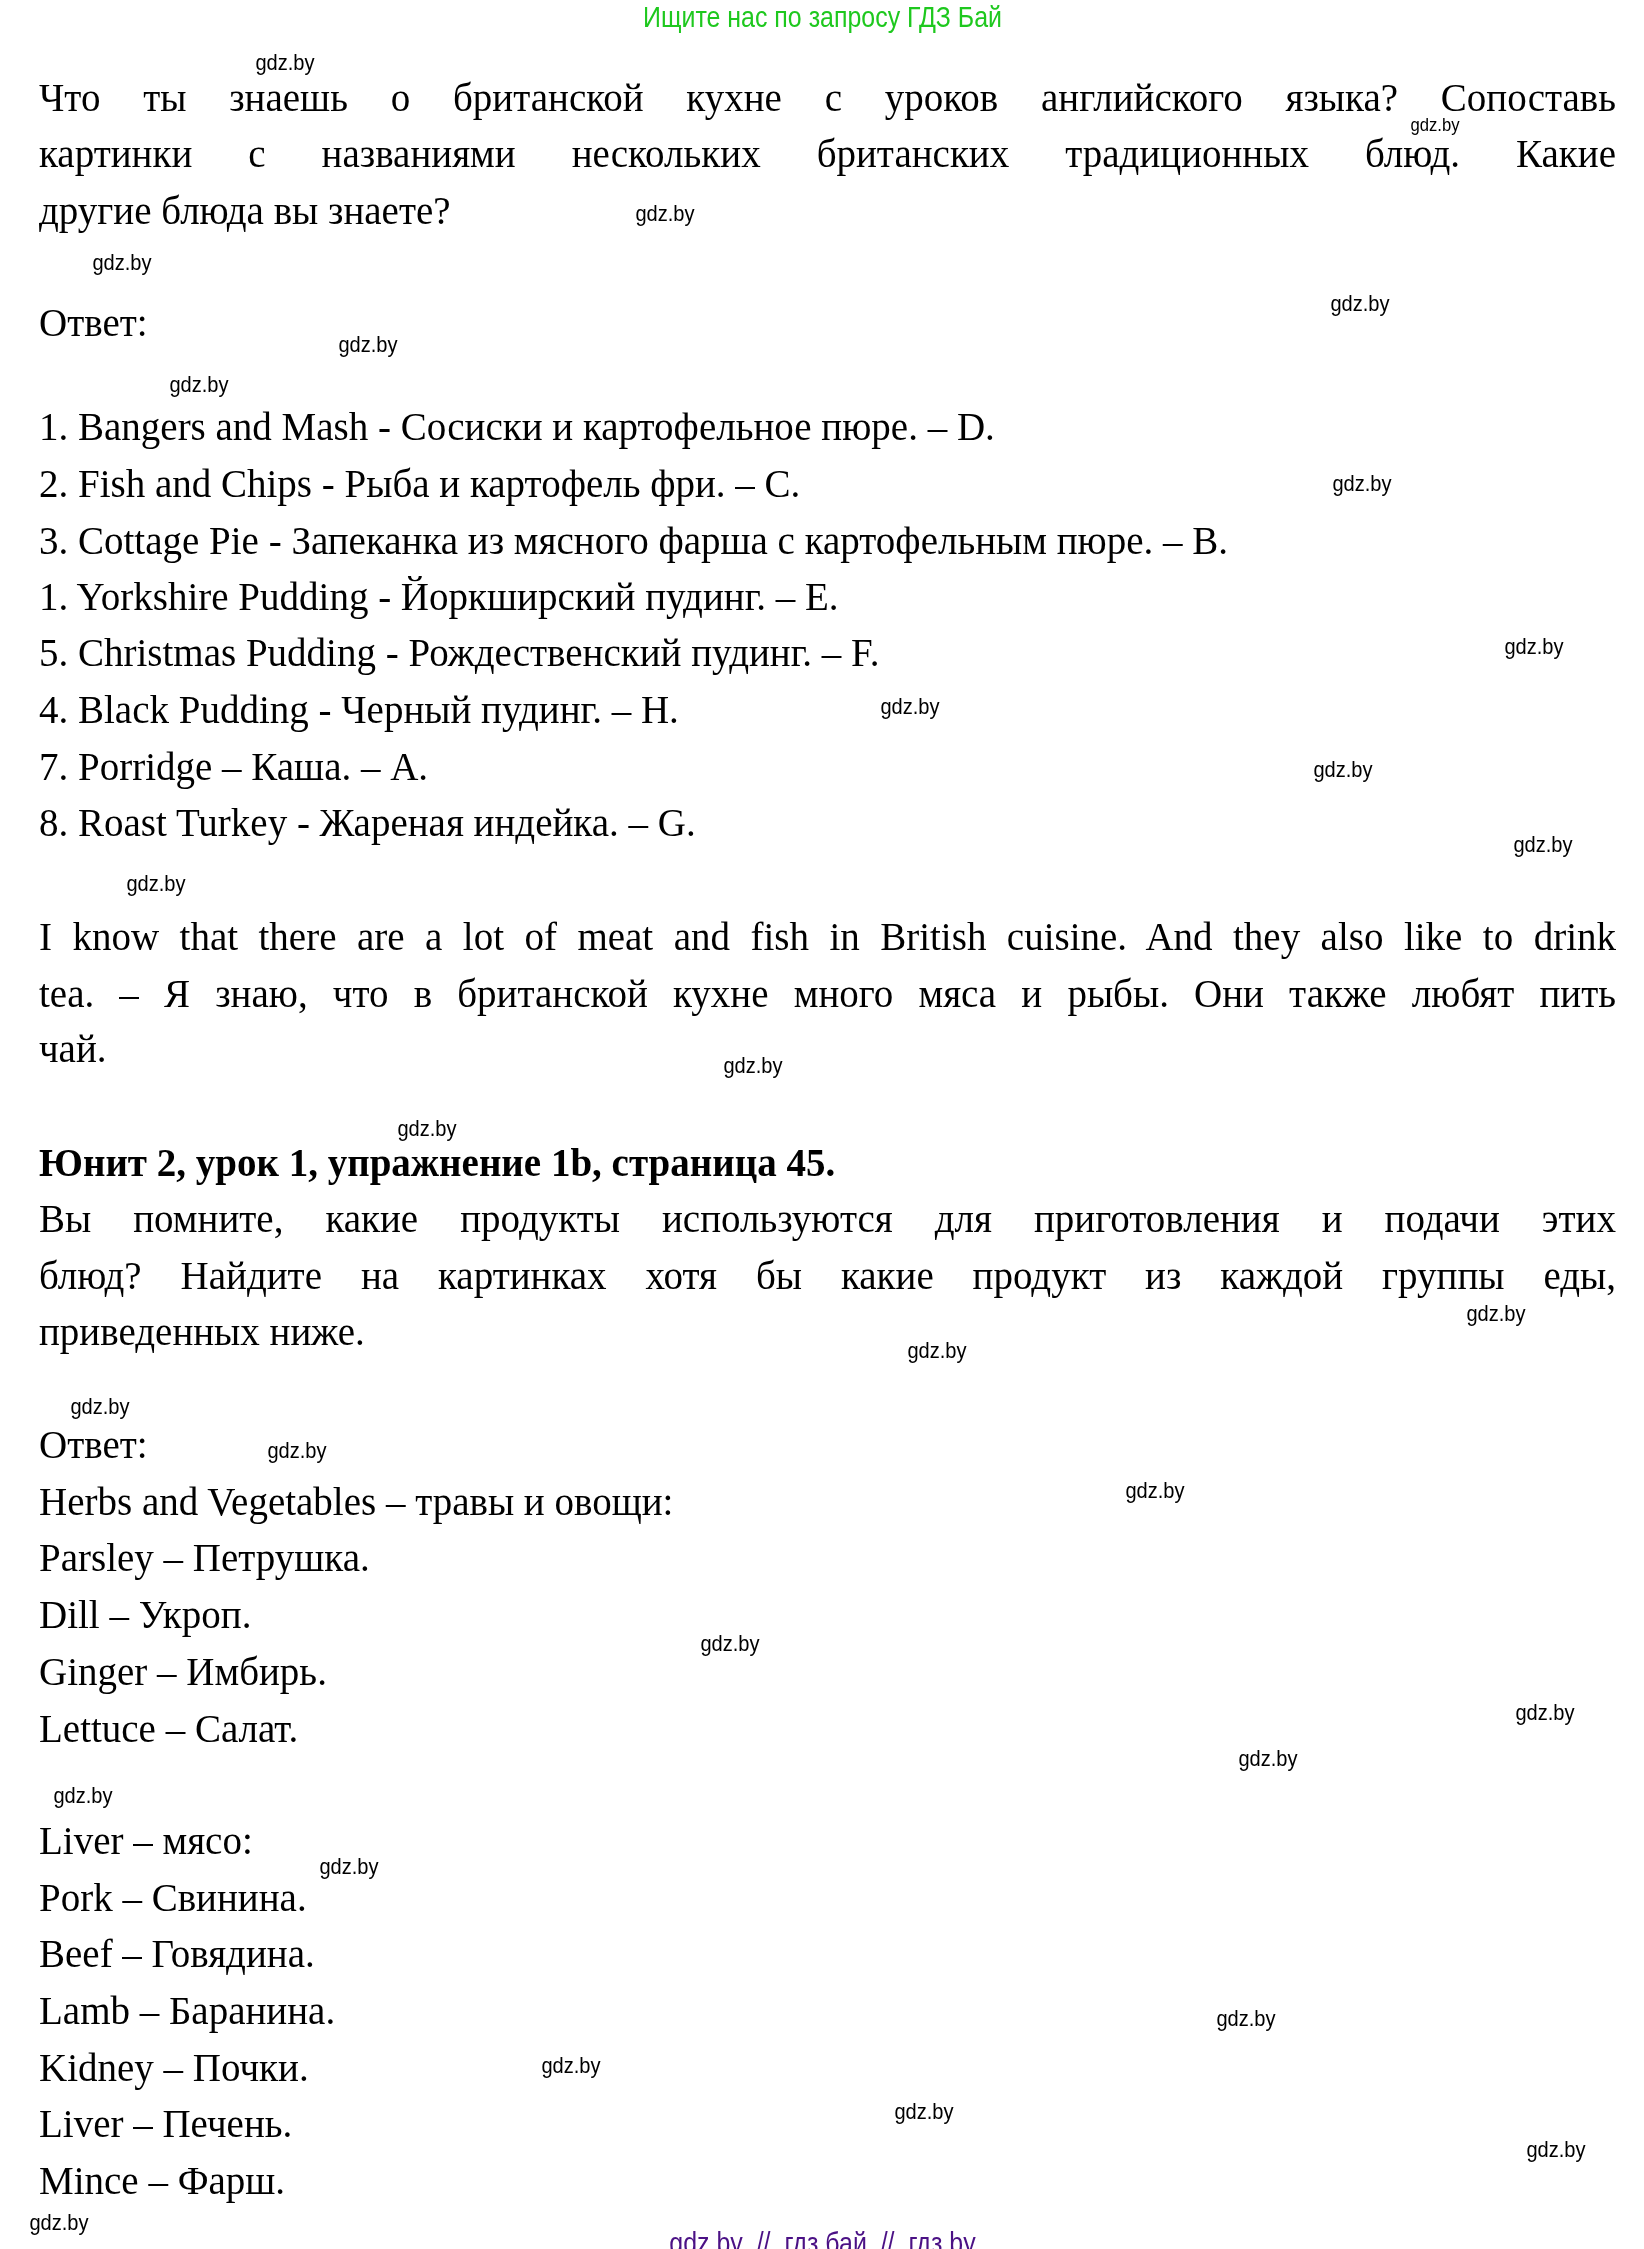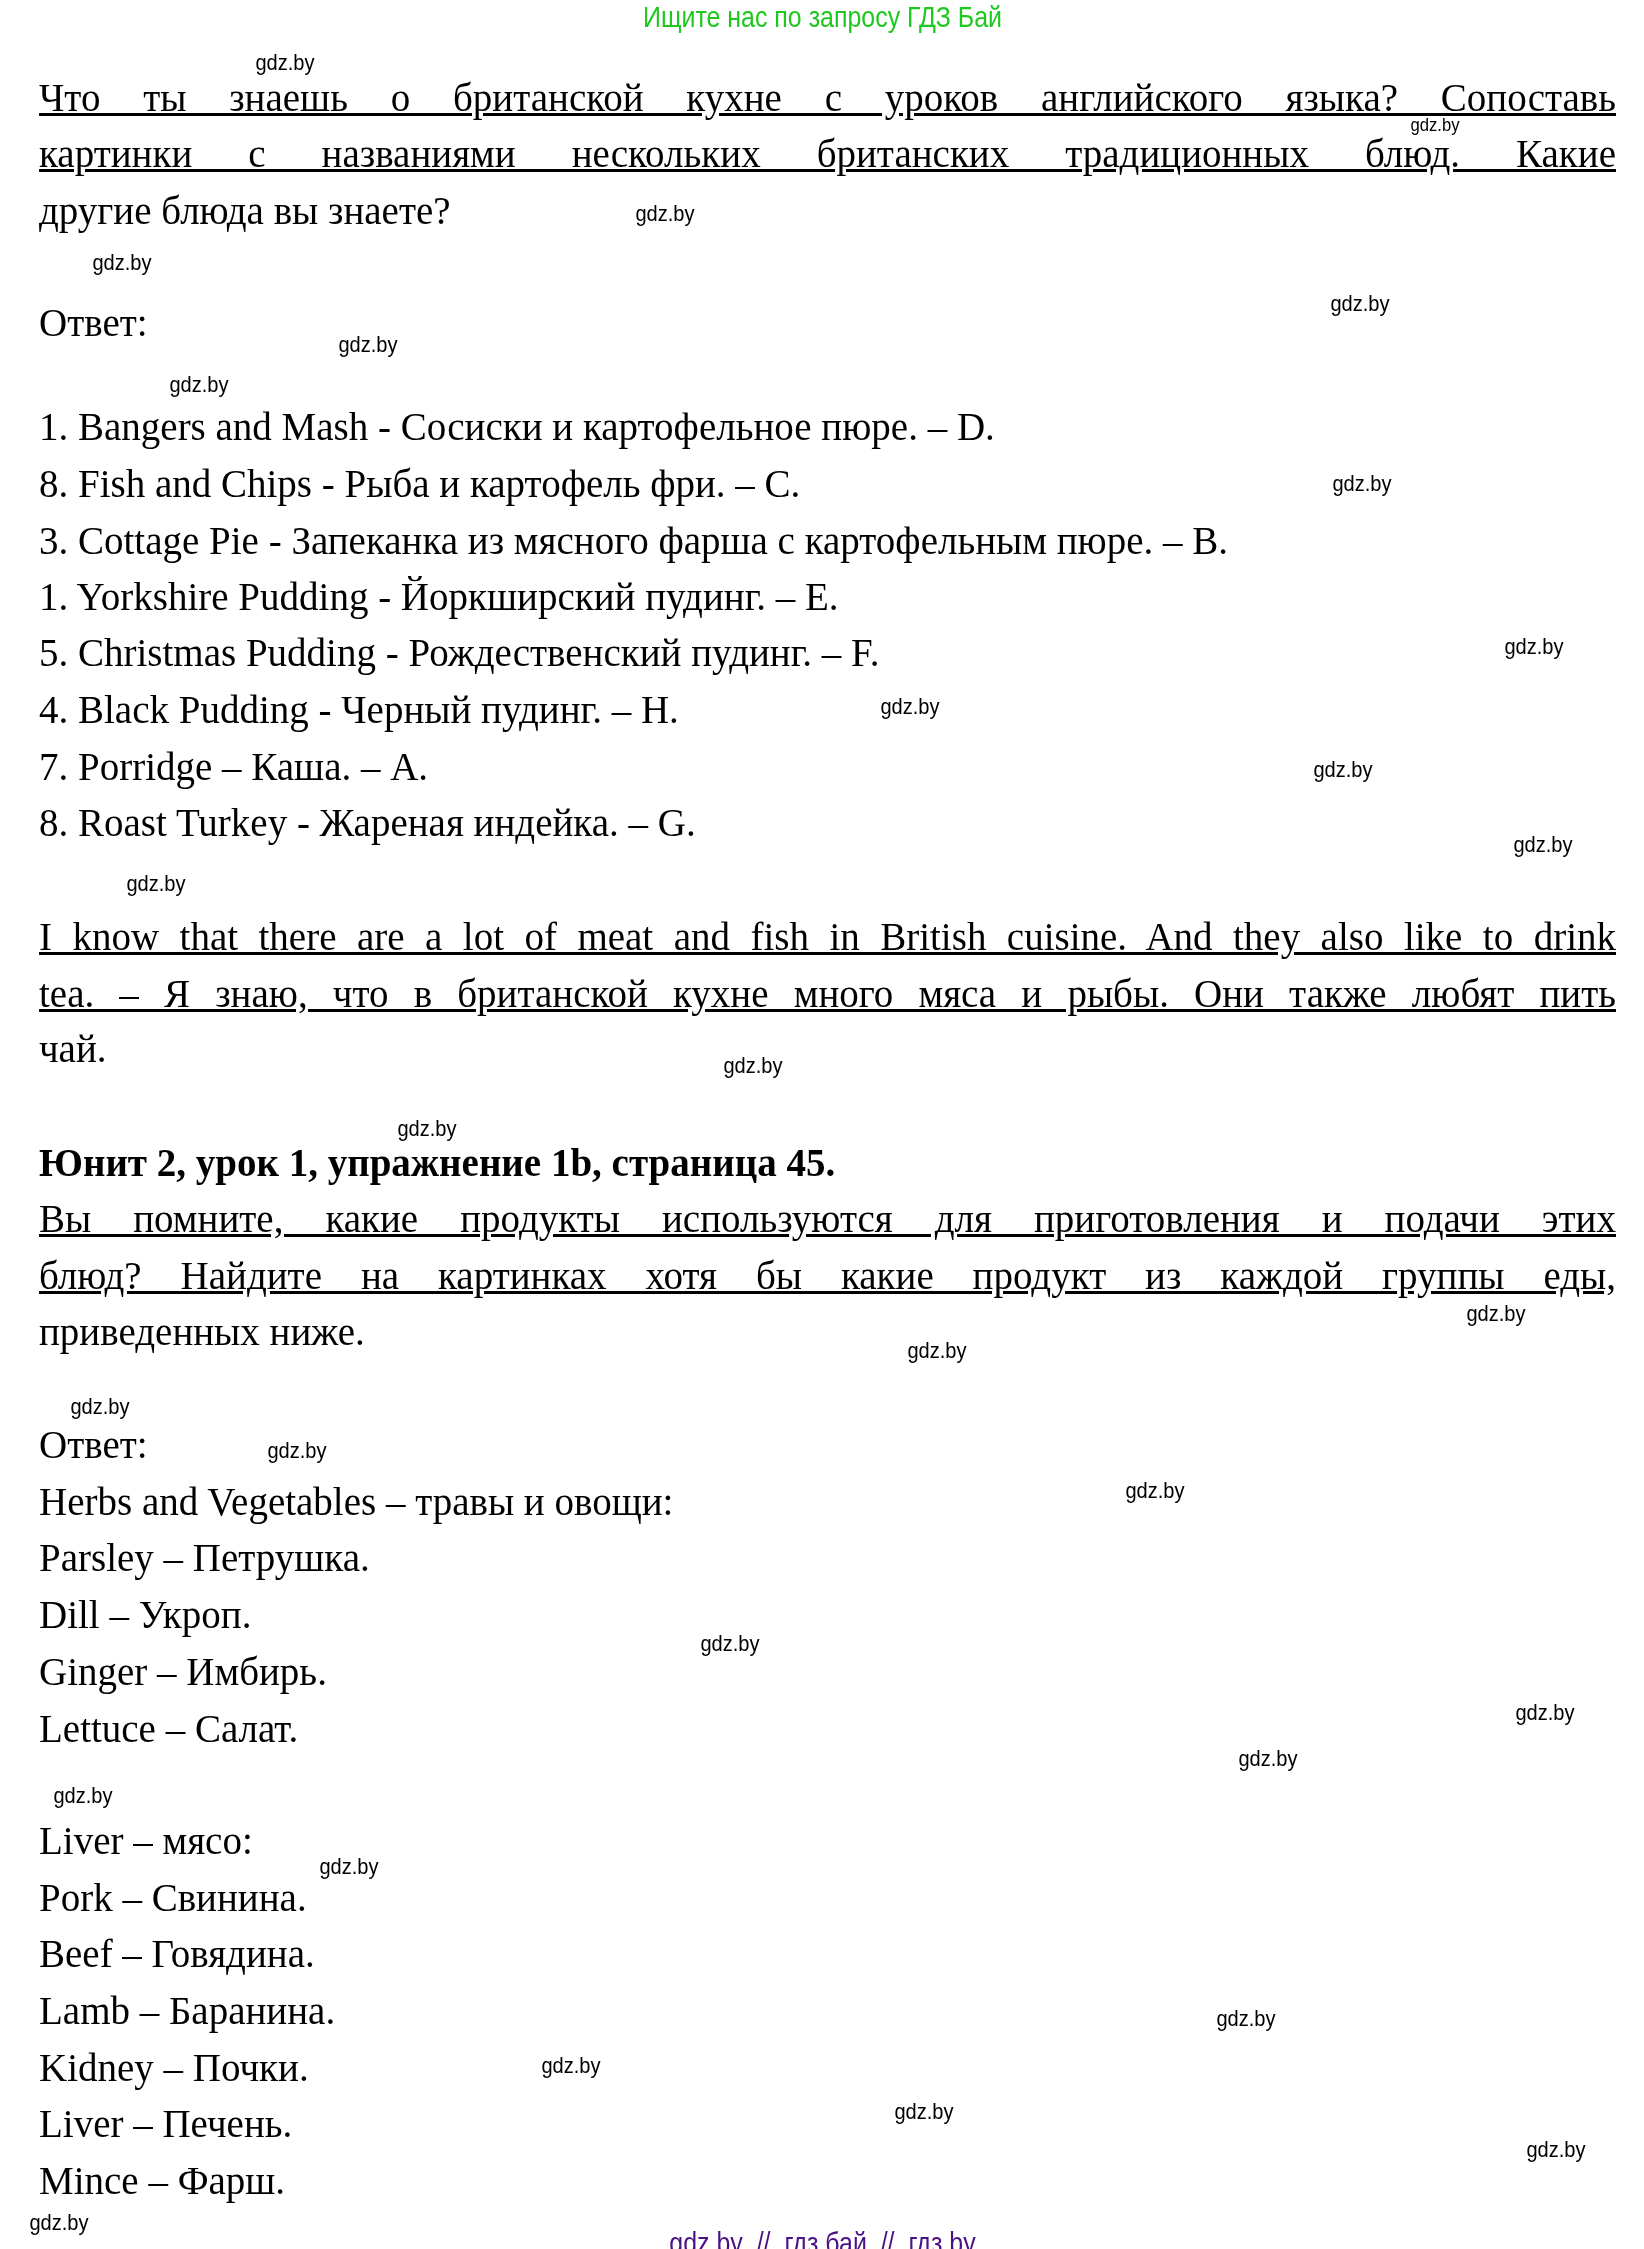--- a/index.html
+++ b/index.html
@@ -6,38 +6,38 @@
   body { width: 1645px; height: 2250px; position: relative; overflow: hidden; }
   .hdr { position: absolute; left: 0; width: 1645px; top: 0; text-align: center;
          font-family: "Liberation Sans", sans-serif; font-size: 29px; color: #1ec81e; line-height: 34px;
          transform: scaleX(0.86); transform-origin: 50% 0; }
   .ftr { position: absolute; left: 0; width: 1645px; top: 2243px; text-align: center;
          font-family: "Liberation Sans", sans-serif; font-size: 29px; color: #4b1185; line-height: 34px;
          transform: translateY(-50%) scaleX(0.86); transform-origin: 50% 50%; white-space: pre; }
   .ln { position: absolute; left: 39px; white-space: nowrap;
         font-family: "Liberation Serif", serif; font-size: 39px; color: #000; line-height: 46px;
         transform: translateY(-50%); }
-  .just { width: 1577px; text-align: justify; text-align-last: justify; white-space: normal; text-decoration: underline; }
+  .just { width: 1577px; text-align: justify; text-align-last: justify; white-space: normal; }
   .bold { font-weight: bold; }
   .wm { position: absolute; font-family: "Liberation Sans", sans-serif; font-size: 22.3px; color: #000;
         line-height: 25px; transform: translate(-50%, -50%) scaleX(0.9); white-space: nowrap; }
 </style>
 </head>
 <body>
 
 <div class="hdr">Ищите нас по запросу ГДЗ Бай</div>
 
 <div class="ln just" style="top:98px">Что ты знаешь о британской кухне с уроков английского языка? Сопоставь</div>
 <div class="ln just" style="top:154px">картинки с названиями нескольких британских традиционных блюд. Какие</div>
 <div class="ln" style="top:211px">другие блюда вы знаете?</div>
 
 <div class="ln" style="top:323px">Ответ:</div>
 
 <div class="ln" style="top:427px">1. Bangers and Mash - Сосиски и картофельное пюре. – D.</div>
-<div class="ln" style="top:484px">8. Fish and Chips - Рыба и картофель фри. – C.</div>
+<div class="ln" style="top:484px">2. Fish and Chips - Рыба и картофель фри. – C.</div>
 <div class="ln" style="top:541px">3. Cottage Pie - Запеканка из мясного фарша с картофельным пюре. – B.</div>
 <div class="ln" style="top:597px">1. Yorkshire Pudding - Йоркширский пудинг. – E.</div>
 <div class="ln" style="top:653px">5. Christmas Pudding - Рождественский пудинг. – F.</div>
 <div class="ln" style="top:710px">4. Black Pudding - Черный пудинг. – H.</div>
 <div class="ln" style="top:767px">7. Porridge – Каша. – A.</div>
 <div class="ln" style="top:823px">8. Roast Turkey - Жареная индейка. – G.</div>
 
 <div class="ln just" style="top:937px">I know that there are a lot of meat and fish in British cuisine. And they also like to drink</div>
 <div class="ln just" style="top:994px">tea. – Я знаю, что в британской кухне много мяса и рыбы. Они также любят пить</div>
 <div class="ln" style="top:1049px">чай.</div>

